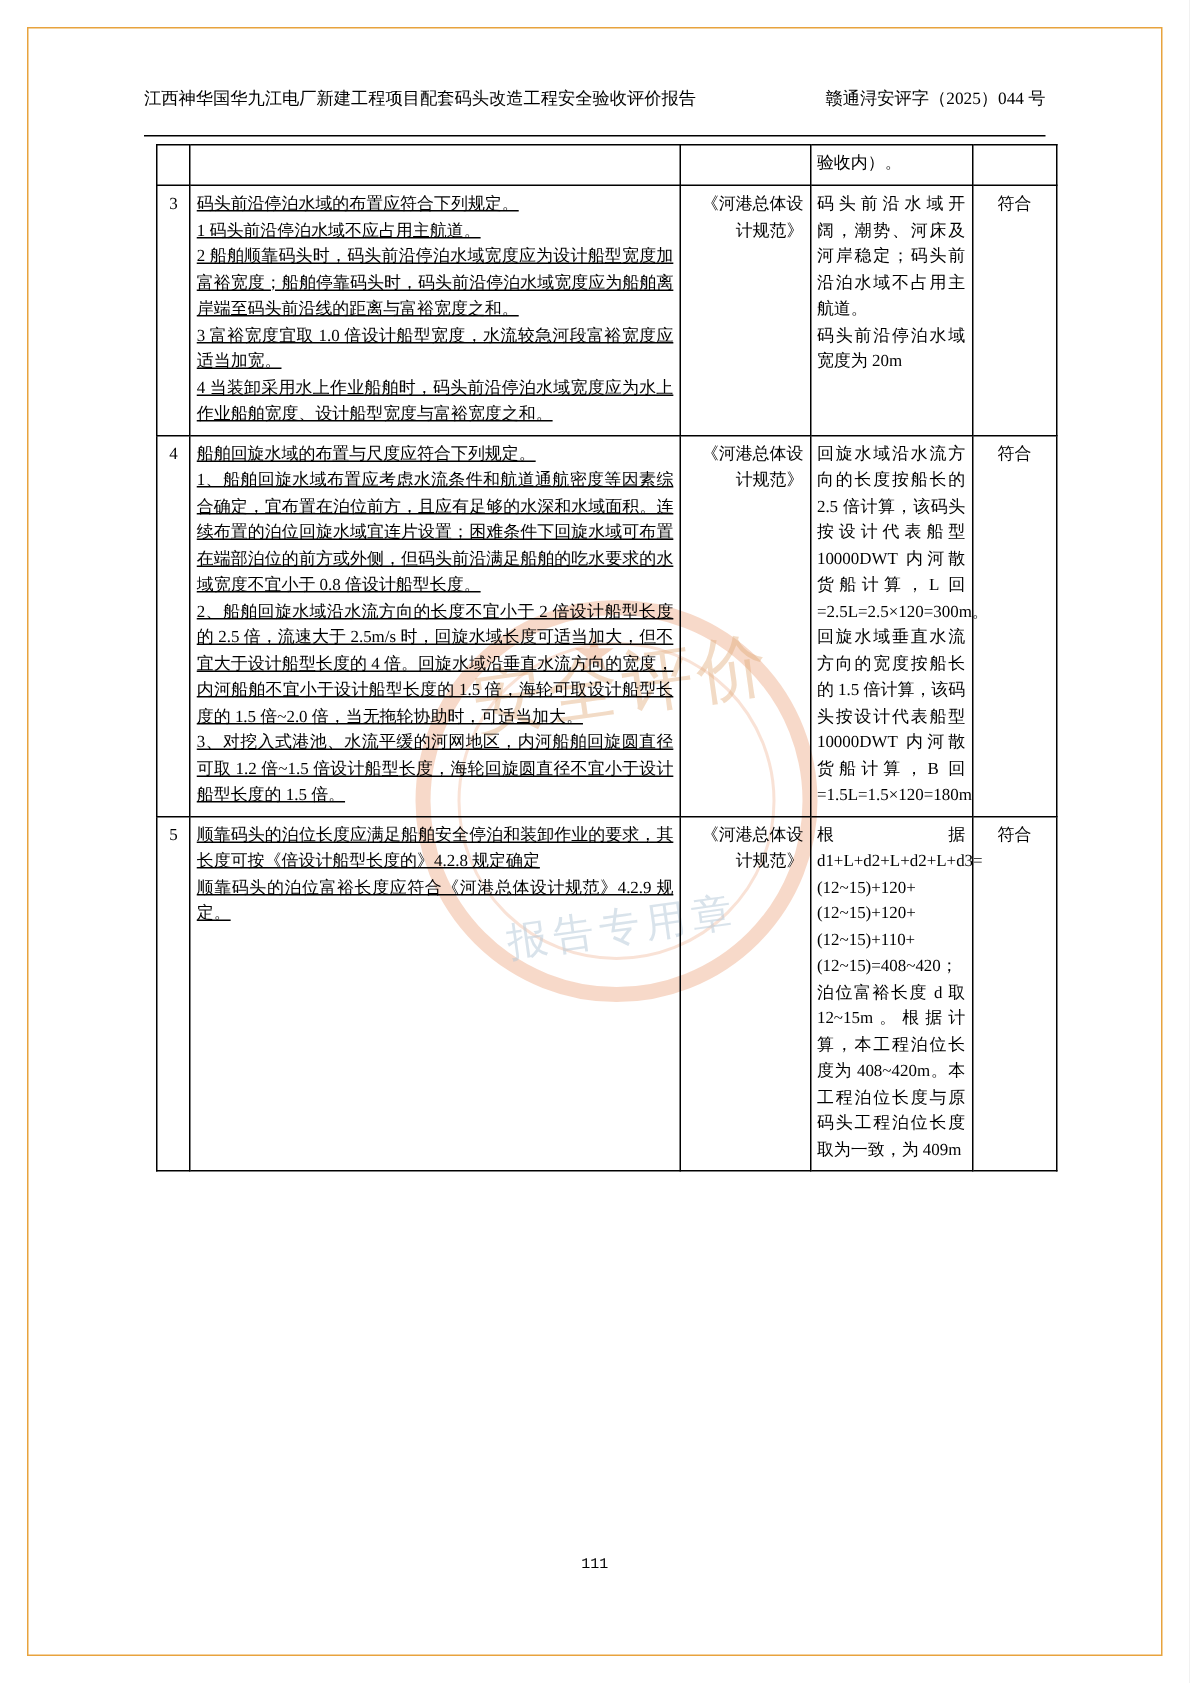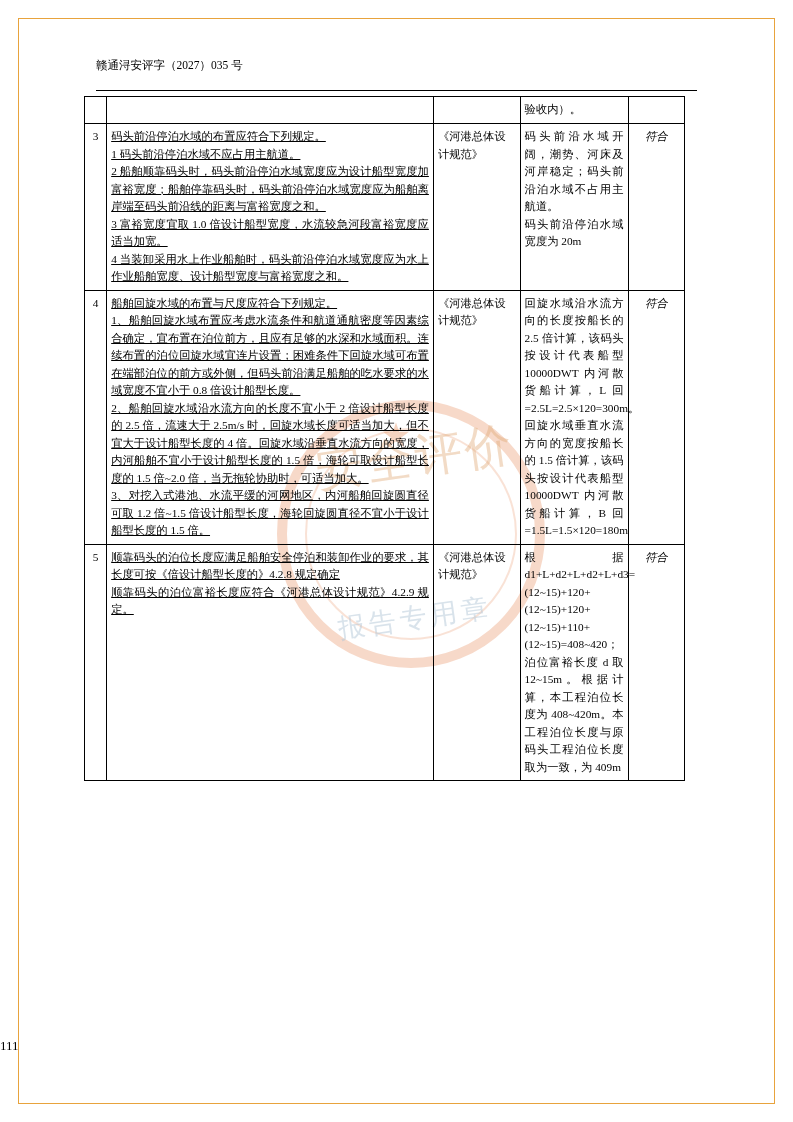--- a/index.html
+++ b/index.html
@@ -109,21 +109,21 @@
     left: 396px;
     top: 415px;
     font-size: 34px;
     color: rgba(225,140,90,0.38);
     transform: translateX(-50%);
   }
 
   
   table.main {
     position: absolute;
-    left: 84px;
+    left: 104px;
     top: 96px;
     width: 601px;
     border-collapse: collapse;
     font-size: 11.3px;
     color: #000;
     table-layout: fixed;
   }
   table.main td {
     border: 1px solid #000;
     vertical-align: top;
@@ -135,65 +135,65 @@
     width: 22px;
     text-align: center;
     vertical-align: middle;
   }
   td.col-req {
     width: 324px;
     text-decoration: underline;
   }
   td.col-std {
     width: 86px;
-    text-align: left;
+    text-align: right;
     vertical-align: middle;
   }
   td.col-actual {
     width: 107px;
   }
   td.col-result {
     width: 56px;
     text-align: center;
     vertical-align: middle;
-    font-style: italic;
   }
   td.top-partial {
     border-top: none;
   }
   .row-top td {
     height: 18px;
   }
   .nowrap-cell {
     white-space: pre-wrap;
   }
   .justify {
     text-align: justify;
     text-justify: inter-ideograph;
   }
   .page-number {
     position: absolute;
     left: 0;
     right: 0;
     top: 1038px;
-    text-align: left;
-    font-size: 13px;
-    font-family: Liberation Serif, serif;
+    text-align: center;
+    font-size: 10px;
+    font-family: Liberation Mono, monospace;
     color: #000;
   }
 </style>
 </head>
 <body>
 
 <div class="page">
 
   <div class="frame"></div>
 
   <div class="doc-header">
-    <span class="right">赣通浔安评字（2027）035 号</span>
+    <span class="left">江西神华国华九江电厂新建工程项目配套码头改造工程安全验收评价报告</span>
+    <span class="right">赣通浔安评字（2025）044 号</span>
   </div>
 
   <div class="watermark">
     <div class="wm-circle"></div>
     <div class="wm-inner"></div>
     <div class="wm-text-main">安全评价</div>
     <div class="wm-text-sub">报告专用章</div>
     <div class="wm-star">★</div>
   </div>
 

